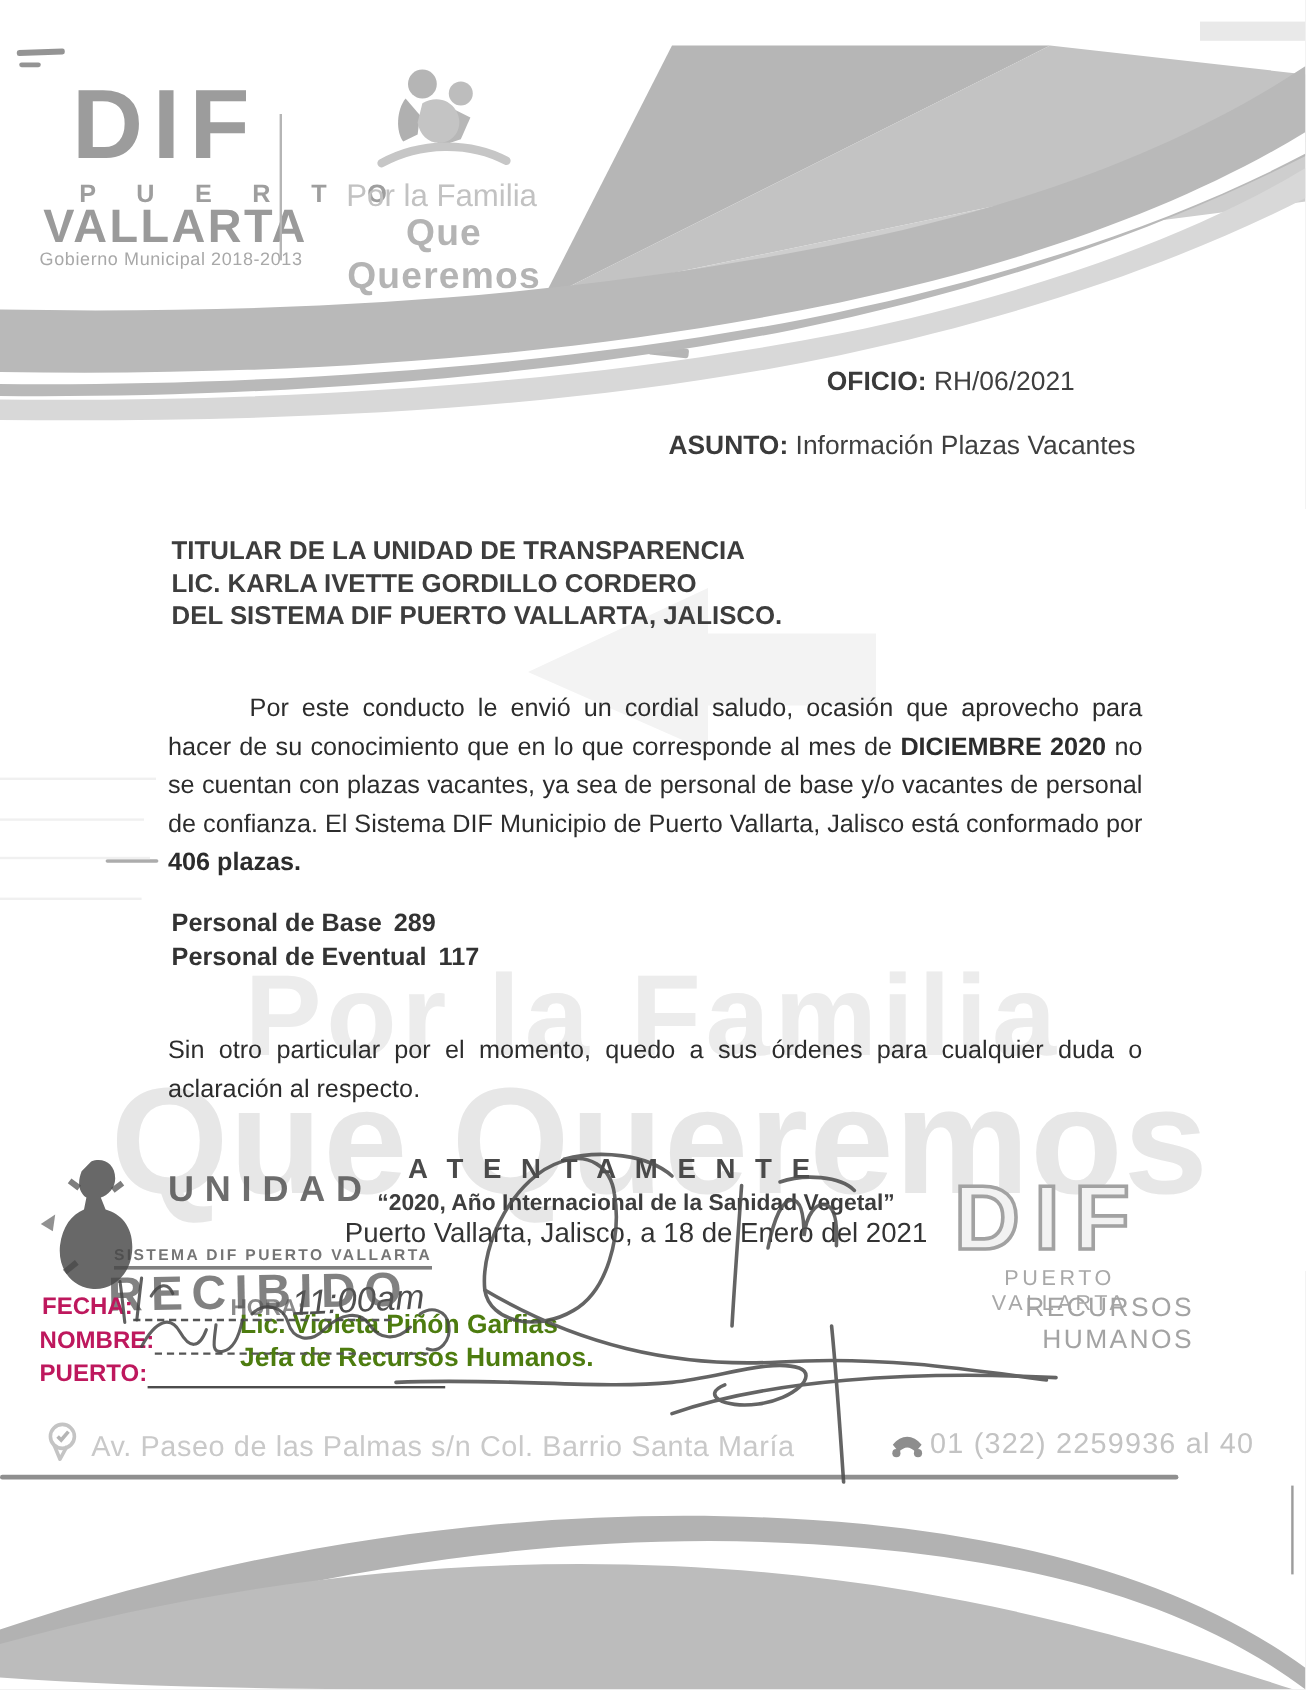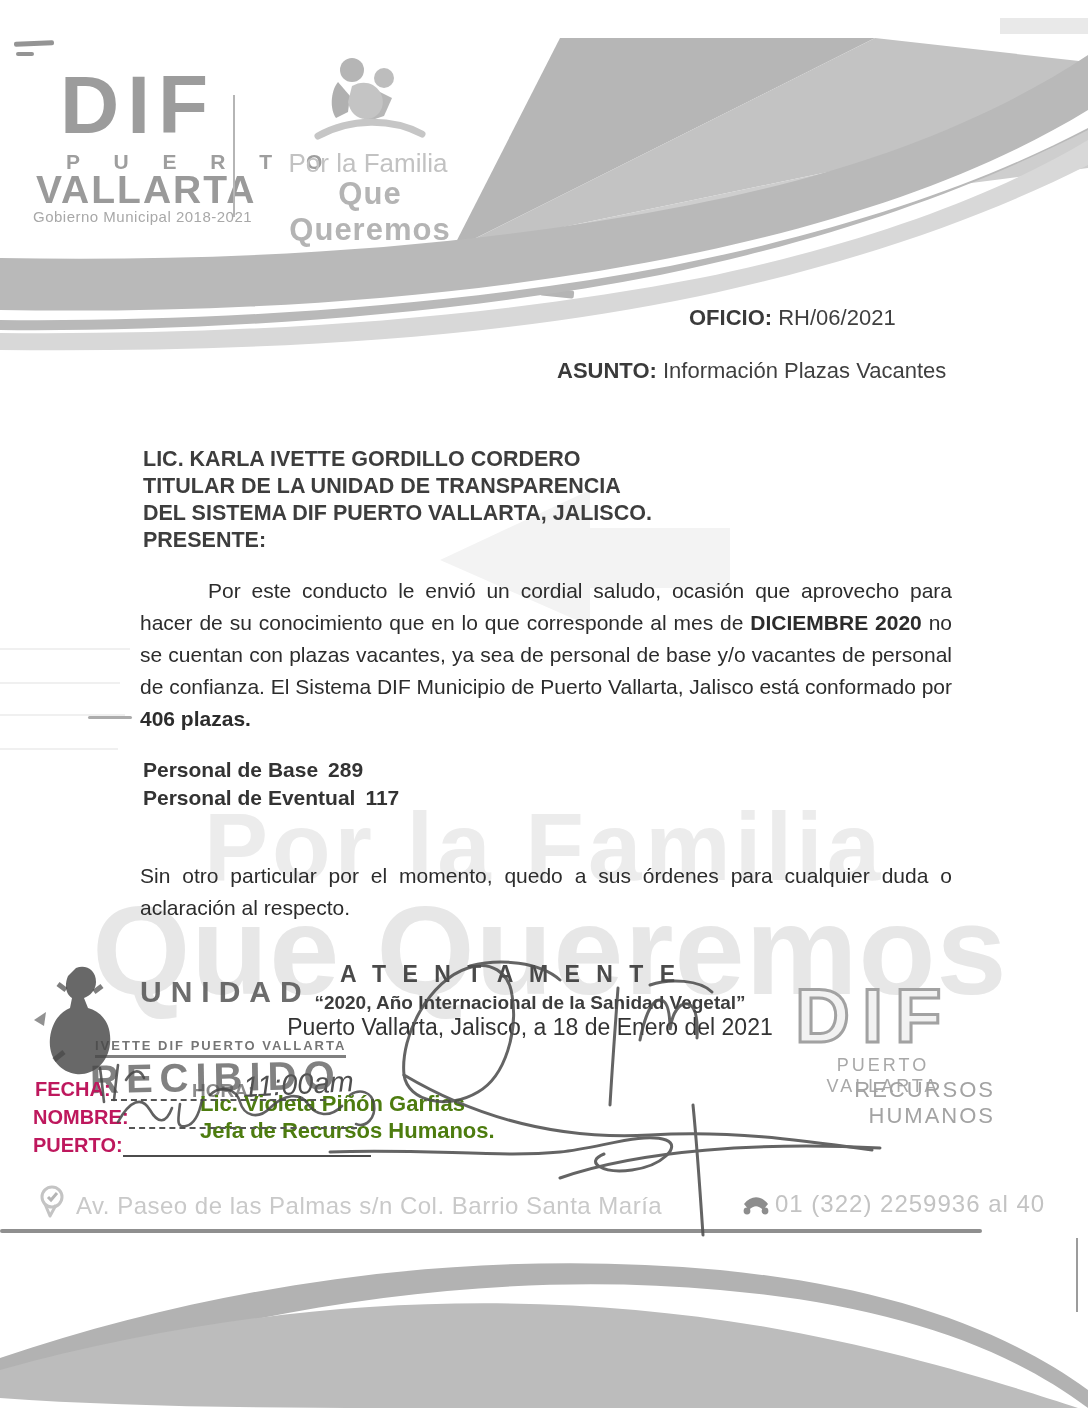--- a/index.html
+++ b/index.html
@@ -97,21 +97,21 @@
   <div class="art" style="left:88px;top:716px;width:44px;height:3px;opacity:.5;"></div>
   <div class="streak" style="left:0;top:648px;width:130px;height:2px;"></div>
   <div class="streak" style="left:0;top:682px;width:120px;height:2px;"></div>
   <div class="streak" style="left:0;top:714px;width:125px;height:2px;"></div>
   <div class="streak" style="left:0;top:748px;width:118px;height:2px;"></div>
   <div class="abs edge-line"></div>
 
   <div class="abs content logo-dif">DIF</div>
   <div class="abs content logo-puerto">P U E R T O</div>
   <div class="abs content logo-vallarta">VALLARTA</div>
-  <div class="abs content logo-sub">Gobierno Municipal 2018-2021</div>
+  <div class="abs content logo-sub">Gobierno Municipal 2018-2013</div>
   <div class="abs content hdr-divider"></div>
 
   <svg class="deco" style="left:300px;top:52px;" width="140" height="96" viewBox="0 0 140 96">
     <circle cx="52" cy="18" r="12" fill="#b5b5b5"></circle>
     <path d="M38,30 C30,40 30,58 36,66 L48,60 L50,44 Z" fill="#b0b0b0"></path>
     <circle cx="84" cy="26" r="10" fill="#bdbdbd"></circle>
     <path d="M72,36 C62,46 60,60 66,70 L84,64 L92,46 Z" fill="#b7b7b7"></path>
     <path d="M52,34 C62,28 74,30 80,40 C86,50 82,62 72,66 C60,70 50,62 48,50 Z" fill="#c4c4c4"></path>
     <path d="M18,84 C50,66 92,66 122,82" stroke="#c6c6c6" stroke-width="7" fill="none" stroke-linecap="round"></path>
   </svg>
@@ -121,24 +121,23 @@
   <div class="abs content oficio">
     <span class="blabel">OFICIO:</span>
     <span>RH/06/2021</span>
   </div>
   <div class="abs content asunto">
     <span class="blabel">ASUNTO:</span>
     <span>Información Plazas Vacantes</span>
   </div>
 
   <div class="abs content recipient">
+    <div>TITULAR DE LA UNIDAD DE TRANSPARENCIA</div>
     <div>LIC. KARLA IVETTE GORDILLO CORDERO</div>
-    <div>TITULAR DE LA UNIDAD DE TRANSPARENCIA</div>
     <div>DEL SISTEMA DIF PUERTO VALLARTA, JALISCO.</div>
-    <div>PRESENTE:</div>
   </div>
 
   <div class="abs content body-par">
     <span>Por este conducto le envió un cordial saludo, ocasión que aprovecho para hacer de su conocimiento que en lo que corresponde al mes de </span><b>DICIEMBRE 2020</b><span> no se cuentan con plazas vacantes, ya sea de personal de base y/o vacantes de personal de confianza. El Sistema DIF Municipio de Puerto Vallarta, Jalisco está conformado por </span><b>406 plazas.</b>
   </div>
 
   <div class="abs content staff">
     <div>
       <span>Personal de Base</span><span class="num">289</span>
     </div>
@@ -156,21 +155,21 @@
     <div>Lic. Violeta Piñón Garfias</div>
     <div>Jefa de Recursos Humanos.</div>
   </div>
 
   <svg class="ink" style="left:28px;top:960px;" width="110" height="130" viewBox="0 0 110 130">
     <path d="M48,8 C58,4 68,10 68,22 C68,30 62,36 56,38 L60,48 C74,52 84,64 82,84 C80,104 64,116 48,114 C32,112 20,98 22,78 C24,62 32,52 42,48 L44,38 C38,34 36,26 40,16 Z" fill="#474747" opacity="0.82"></path>
     <path d="M30,24 L38,30 M74,26 L66,32 M26,100 L36,92" stroke="#474747" stroke-width="5" opacity="0.7"></path>
     <path d="M6,60 L18,52 L16,66 Z" fill="#474747" opacity="0.6"></path>
   </svg>
   <div class="abs content stamp-unidad">UNIDAD</div>
-  <div class="abs content stamp-sistema">IVETTE DIF PUERTO VALLARTA</div>
+  <div class="abs content stamp-sistema">SISTEMA DIF PUERTO VALLARTA</div>
   <div class="abs content stamp-recibido">RECIBIDO</div>
 
   <div class="abs content frm-row fecha-row">
     <span>FECHA:</span><span class="dashline" style="width:215px;"></span>
   </div>
   <div class="abs hora-label">HORA:</div>
   <div class="abs hora-value">11:00am</div>
   <div class="abs content frm-row nombre-row">
     <span>NOMBRE:</span><span class="dashline" style="width:228px;"></span>
   </div>

